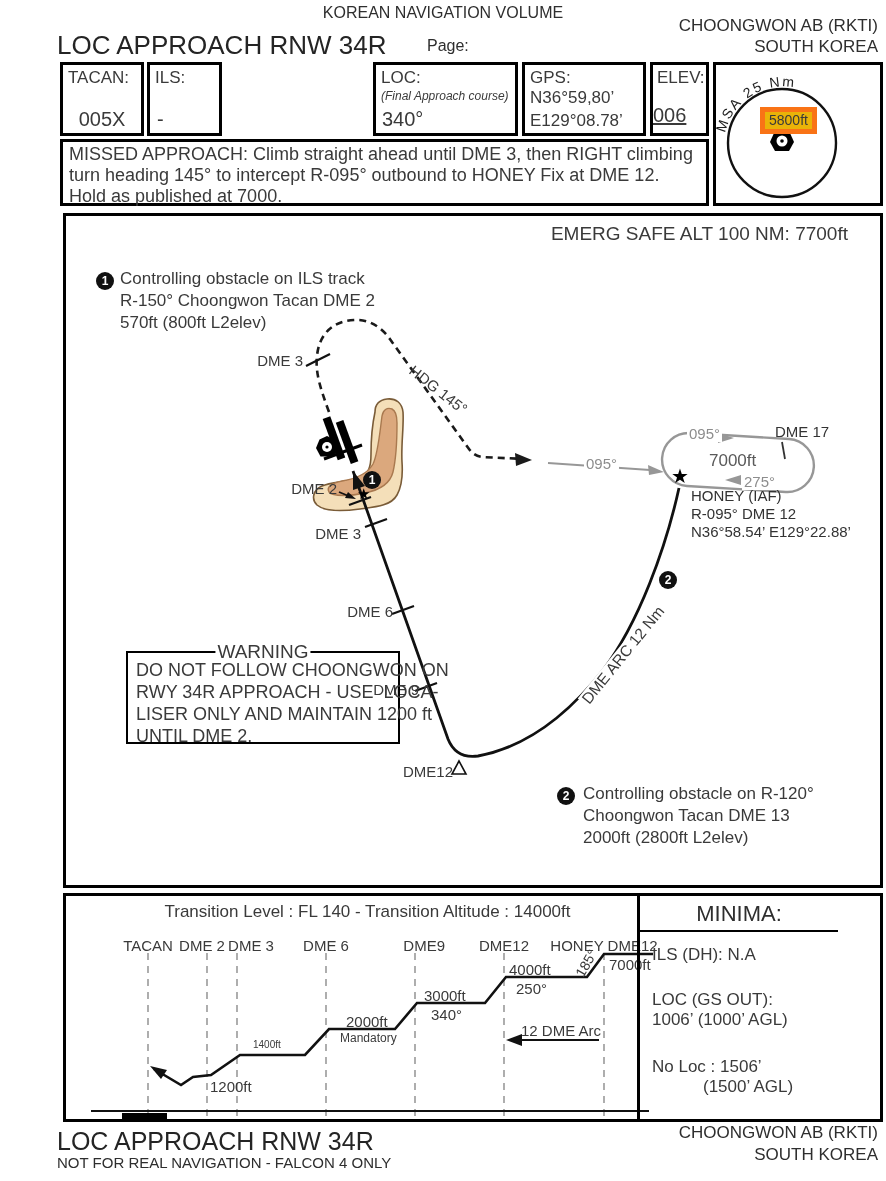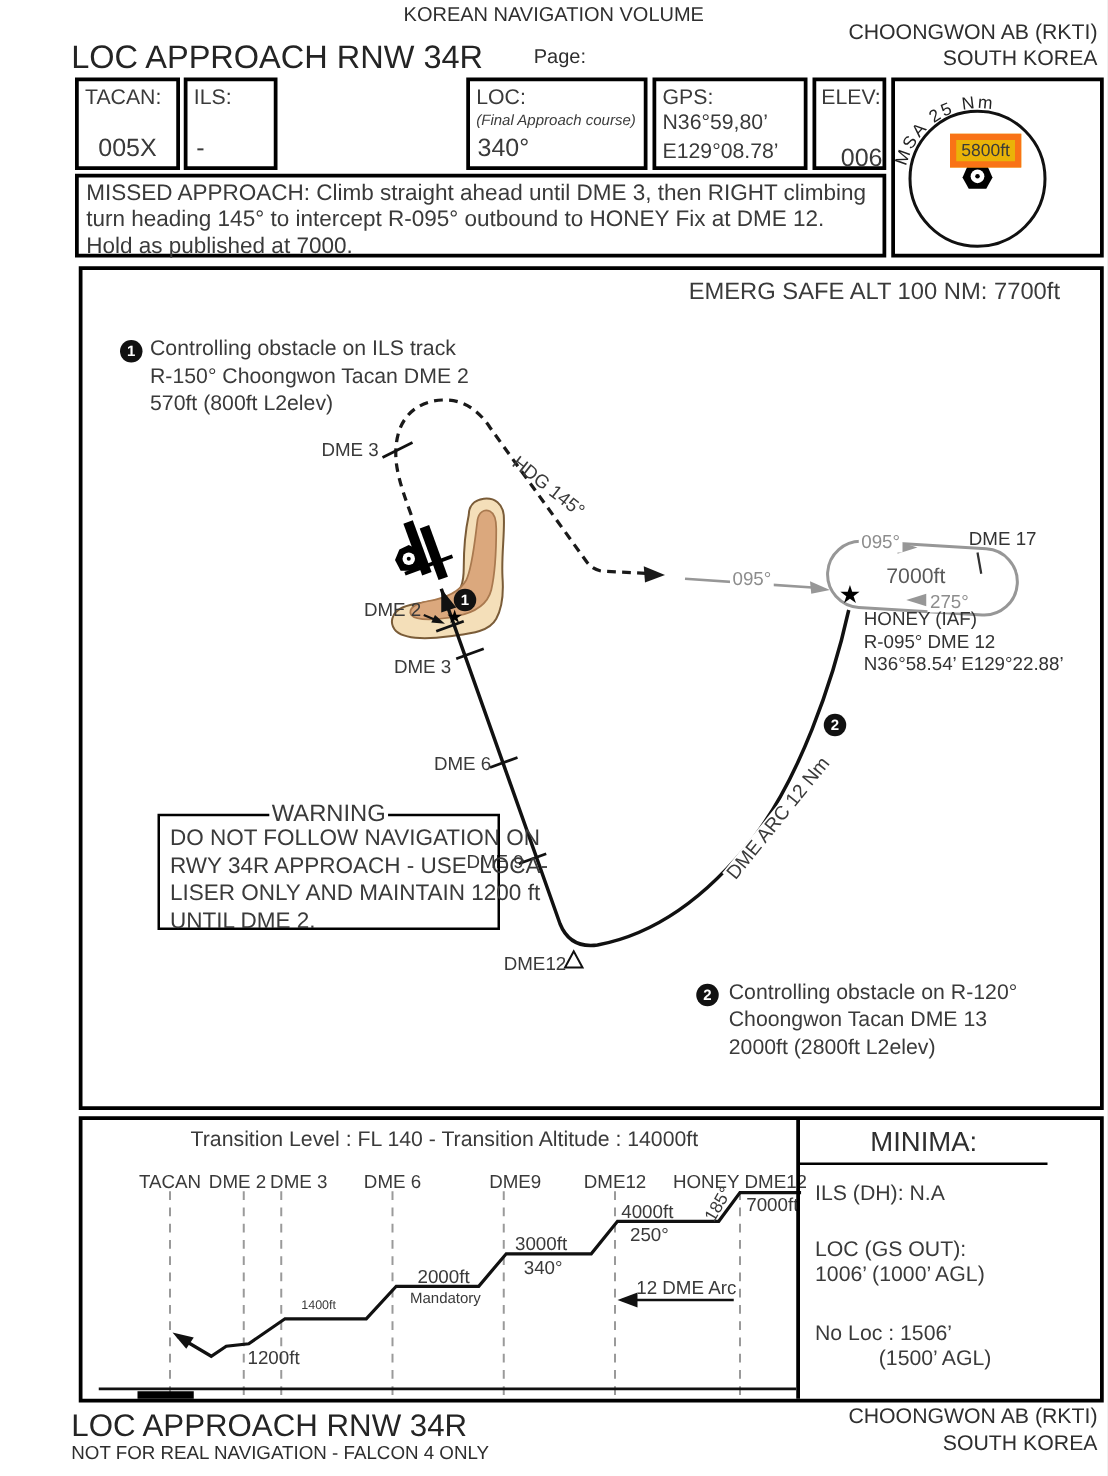--- a/index.html
+++ b/index.html
@@ -40,21 +40,21 @@
     <div class="lbl" style="left:5px;top:25px;font-size:12px;font-style:italic;">(Final Approach course)</div>
     <div class="lbl cell-value" style="left:6px;top:44px;">340°</div>
   </div>
   <div class="box" style="left:522px;top:62px;width:124px;height:74px;">
     <div class="lbl cell-label" style="left:5px;top:4px;">GPS:</div>
     <div class="lbl" style="left:5px;top:24px;font-size:17px;">N36°59,80’</div>
     <div class="lbl" style="left:5px;top:47px;font-size:17px;">E129°08.78’</div>
   </div>
   <div class="box" style="left:650px;top:62px;width:59px;height:74px;">
     <div class="lbl cell-label" style="left:4px;top:4px;">ELEV:</div>
-    <div class="lbl cell-value" style="left:0;top:52px;width:100%;text-align:right;">006</div>
+    <div class="lbl cell-value" style="left:0;top:40px;width:100%;text-align:left;text-decoration:underline;">006</div>
   </div>
 
   <div class="box" style="left:60px;top:139px;width:649px;height:67px;">
     <div class="lbl" style="left:6px;top:3px;font-size:18px;">MISSED APPROACH: Climb straight ahead until DME 3, then RIGHT climbing</div>
     <div class="lbl" style="left:6px;top:24px;font-size:18px;">turn heading 145° to intercept R-095° outbound to HONEY Fix at DME 12.</div>
     <div class="lbl" style="left:6px;top:45px;font-size:18px;">Hold as published at 7000.</div>
   </div>
 
   <div class="box" style="left:713px;top:62px;width:170px;height:144px;">
     <svg width="164" height="138" viewBox="0 0 164 138" style="left:0;top:0;">
@@ -148,30 +148,30 @@
     <div class="lbl" style="left:253px;top:466px;width:100px;text-align:right;font-size:15px;">DME 9</div>
     <div class="lbl" style="left:287px;top:548px;width:100px;text-align:right;font-size:15px;">DME12</div>
 
     <span class="badge" style="left:491px;top:571px;">2</span>
     <div class="lbl" style="left:517px;top:569px;font-size:17px;">Controlling obstacle on R-120°</div>
     <div class="lbl" style="left:517px;top:591px;font-size:17px;">Choongwon Tacan DME 13</div>
     <div class="lbl" style="left:517px;top:613px;font-size:17px;">2000ft (2800ft L2elev)</div>
 
     <div style="position:absolute;left:25px;top:435px;width:274px;height:93px;border:2.5px solid #000;box-sizing:border-box;margin-left:35px;">
       <span class="lbl whitebg" style="left:50%;top:-11px;transform:translateX(-50%);font-size:19px;">WARNING</span>
-      <div class="lbl" style="left:8px;top:8px;font-size:18px;white-space:pre;">DO NOT FOLLOW NAVIGATION ON</div>
+      <div class="lbl" style="left:8px;top:8px;font-size:18px;white-space:pre;">DO NOT FOLLOW CHOONGWON ON</div>
       <div class="lbl" style="left:8px;top:30px;font-size:18px;white-space:pre;">RWY 34R APPROACH - USE  LOCA-</div>
       <div class="lbl" style="left:8px;top:52px;font-size:18px;white-space:pre;">LISER ONLY AND MAINTAIN 1200 ft</div>
       <div class="lbl" style="left:8px;top:74px;font-size:18px;white-space:pre;">UNTIL DME 2.</div>
     </div>
   </div>
 
   <div class="box" style="left:63px;top:893px;width:820px;height:229px;">
 
-    <div style="position:absolute;left:4px;top:0;width:571px;height:223px;">
+    <div style="position:absolute;left:16px;top:0;width:571px;height:223px;">
       <svg width="571" height="223" viewBox="0 0 571 223">
         <g stroke="#9a9a9a" stroke-width="1.6" stroke-dasharray="7 6">
           <line x1="66" y1="57" x2="66" y2="220"></line>
             <line x1="125" y1="57" x2="125" y2="220"></line>
           <line x1="155" y1="57" x2="155" y2="220"></line>
             <line x1="244" y1="57" x2="244" y2="220"></line>
           <line x1="333" y1="57" x2="333" y2="220"></line>
             <line x1="422" y1="57" x2="422" y2="220"></line>
           <line x1="522" y1="57" x2="522" y2="220"></line>
         </g>

